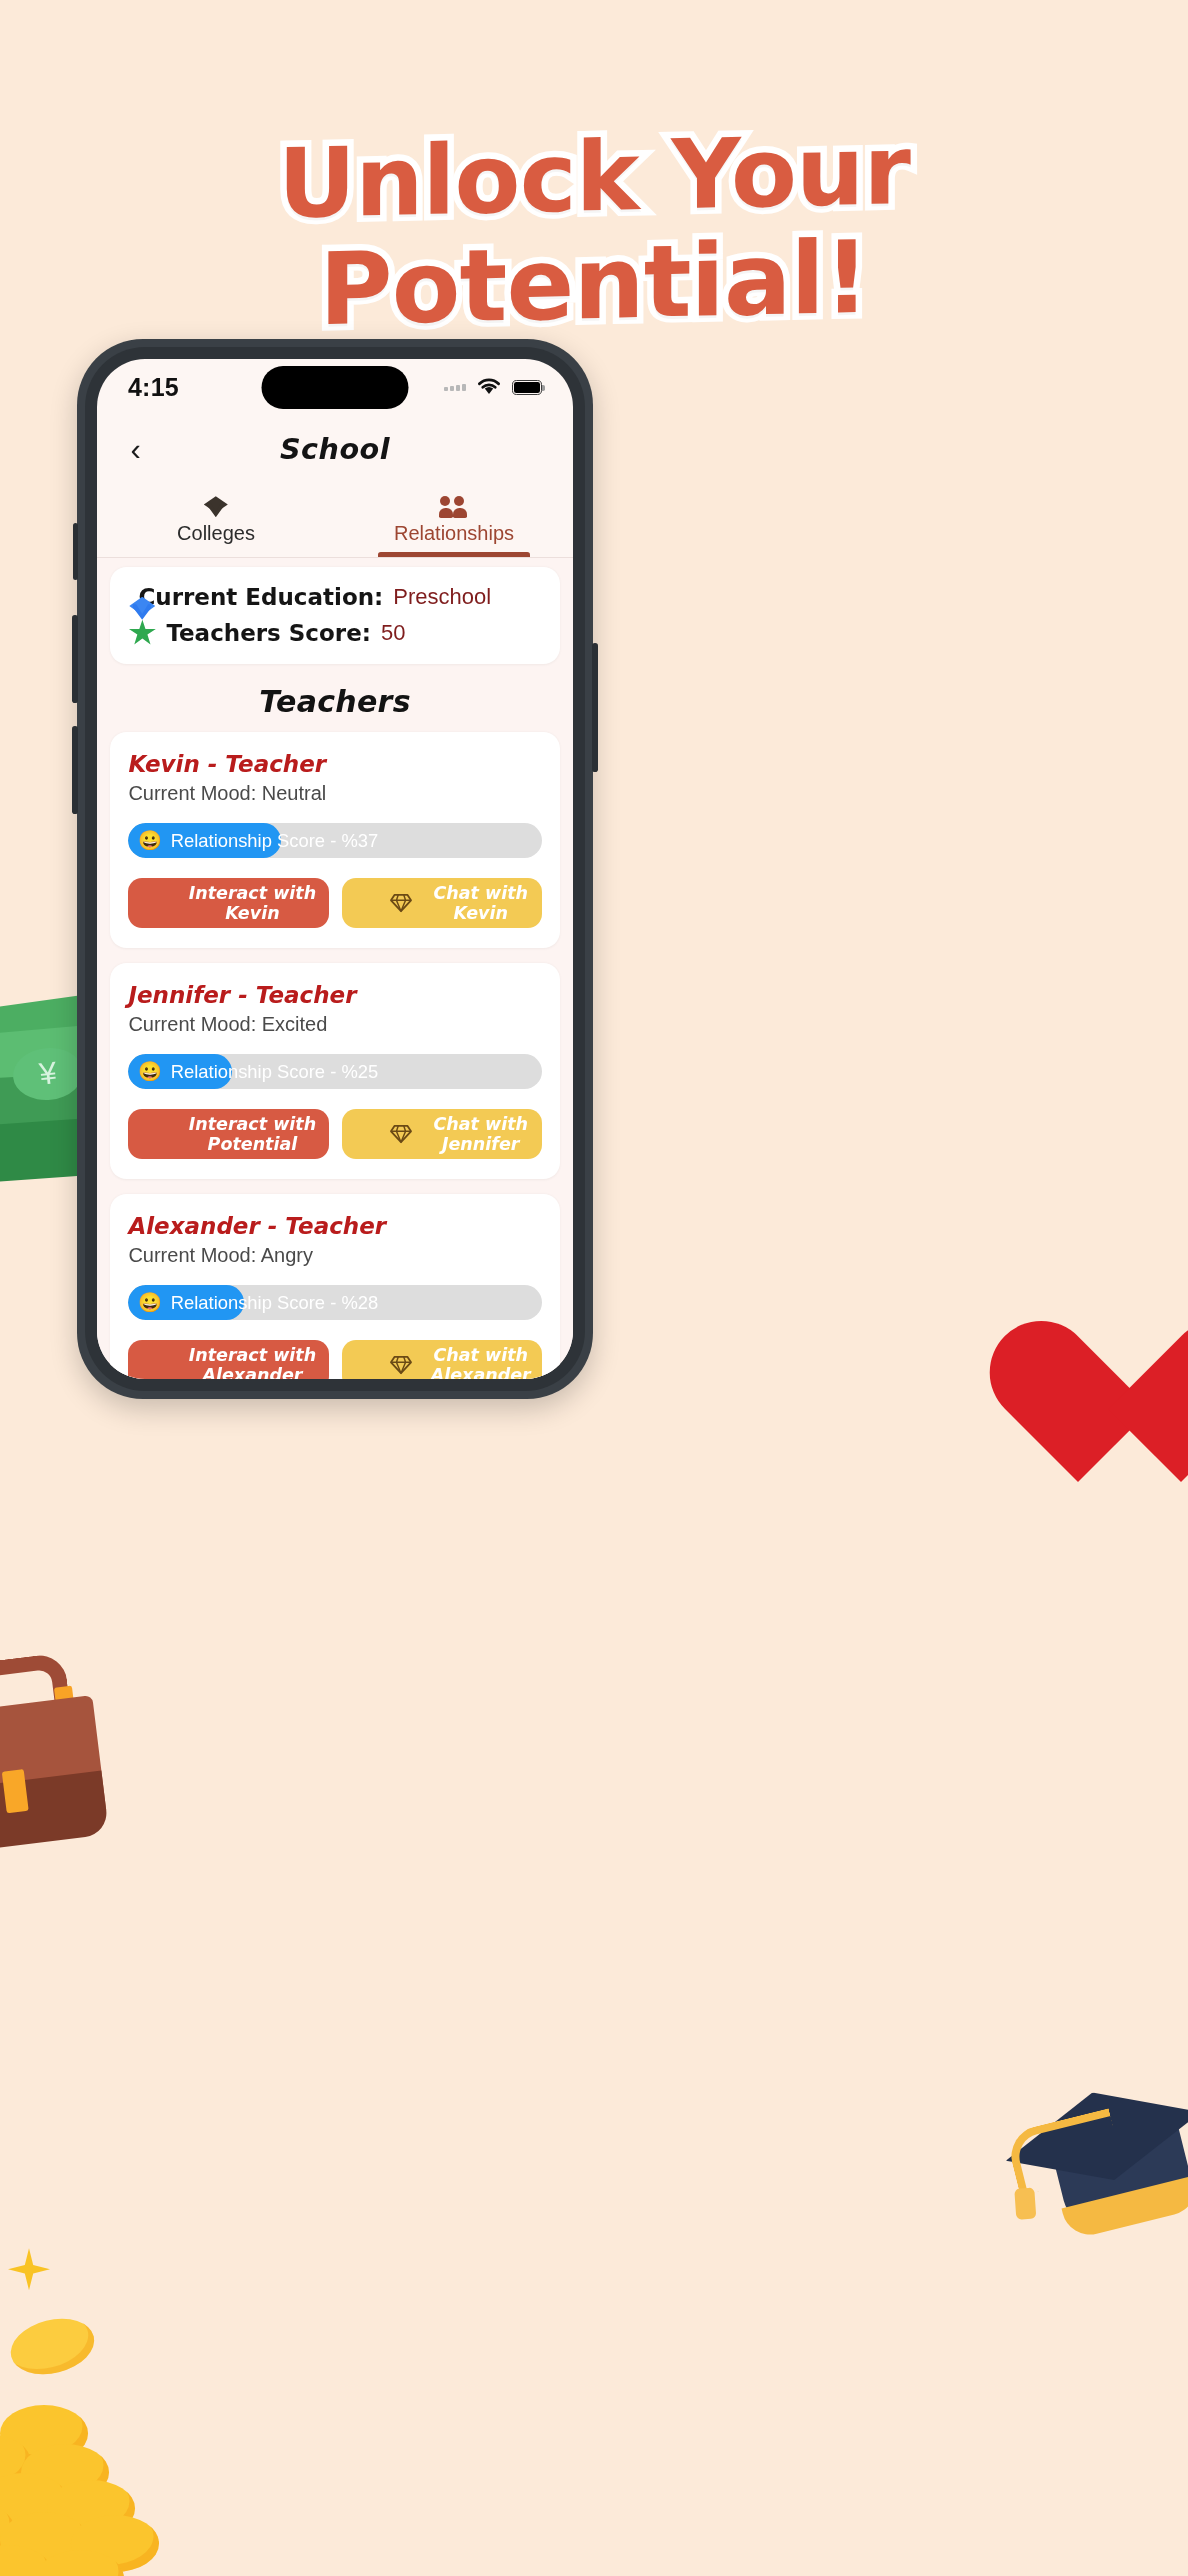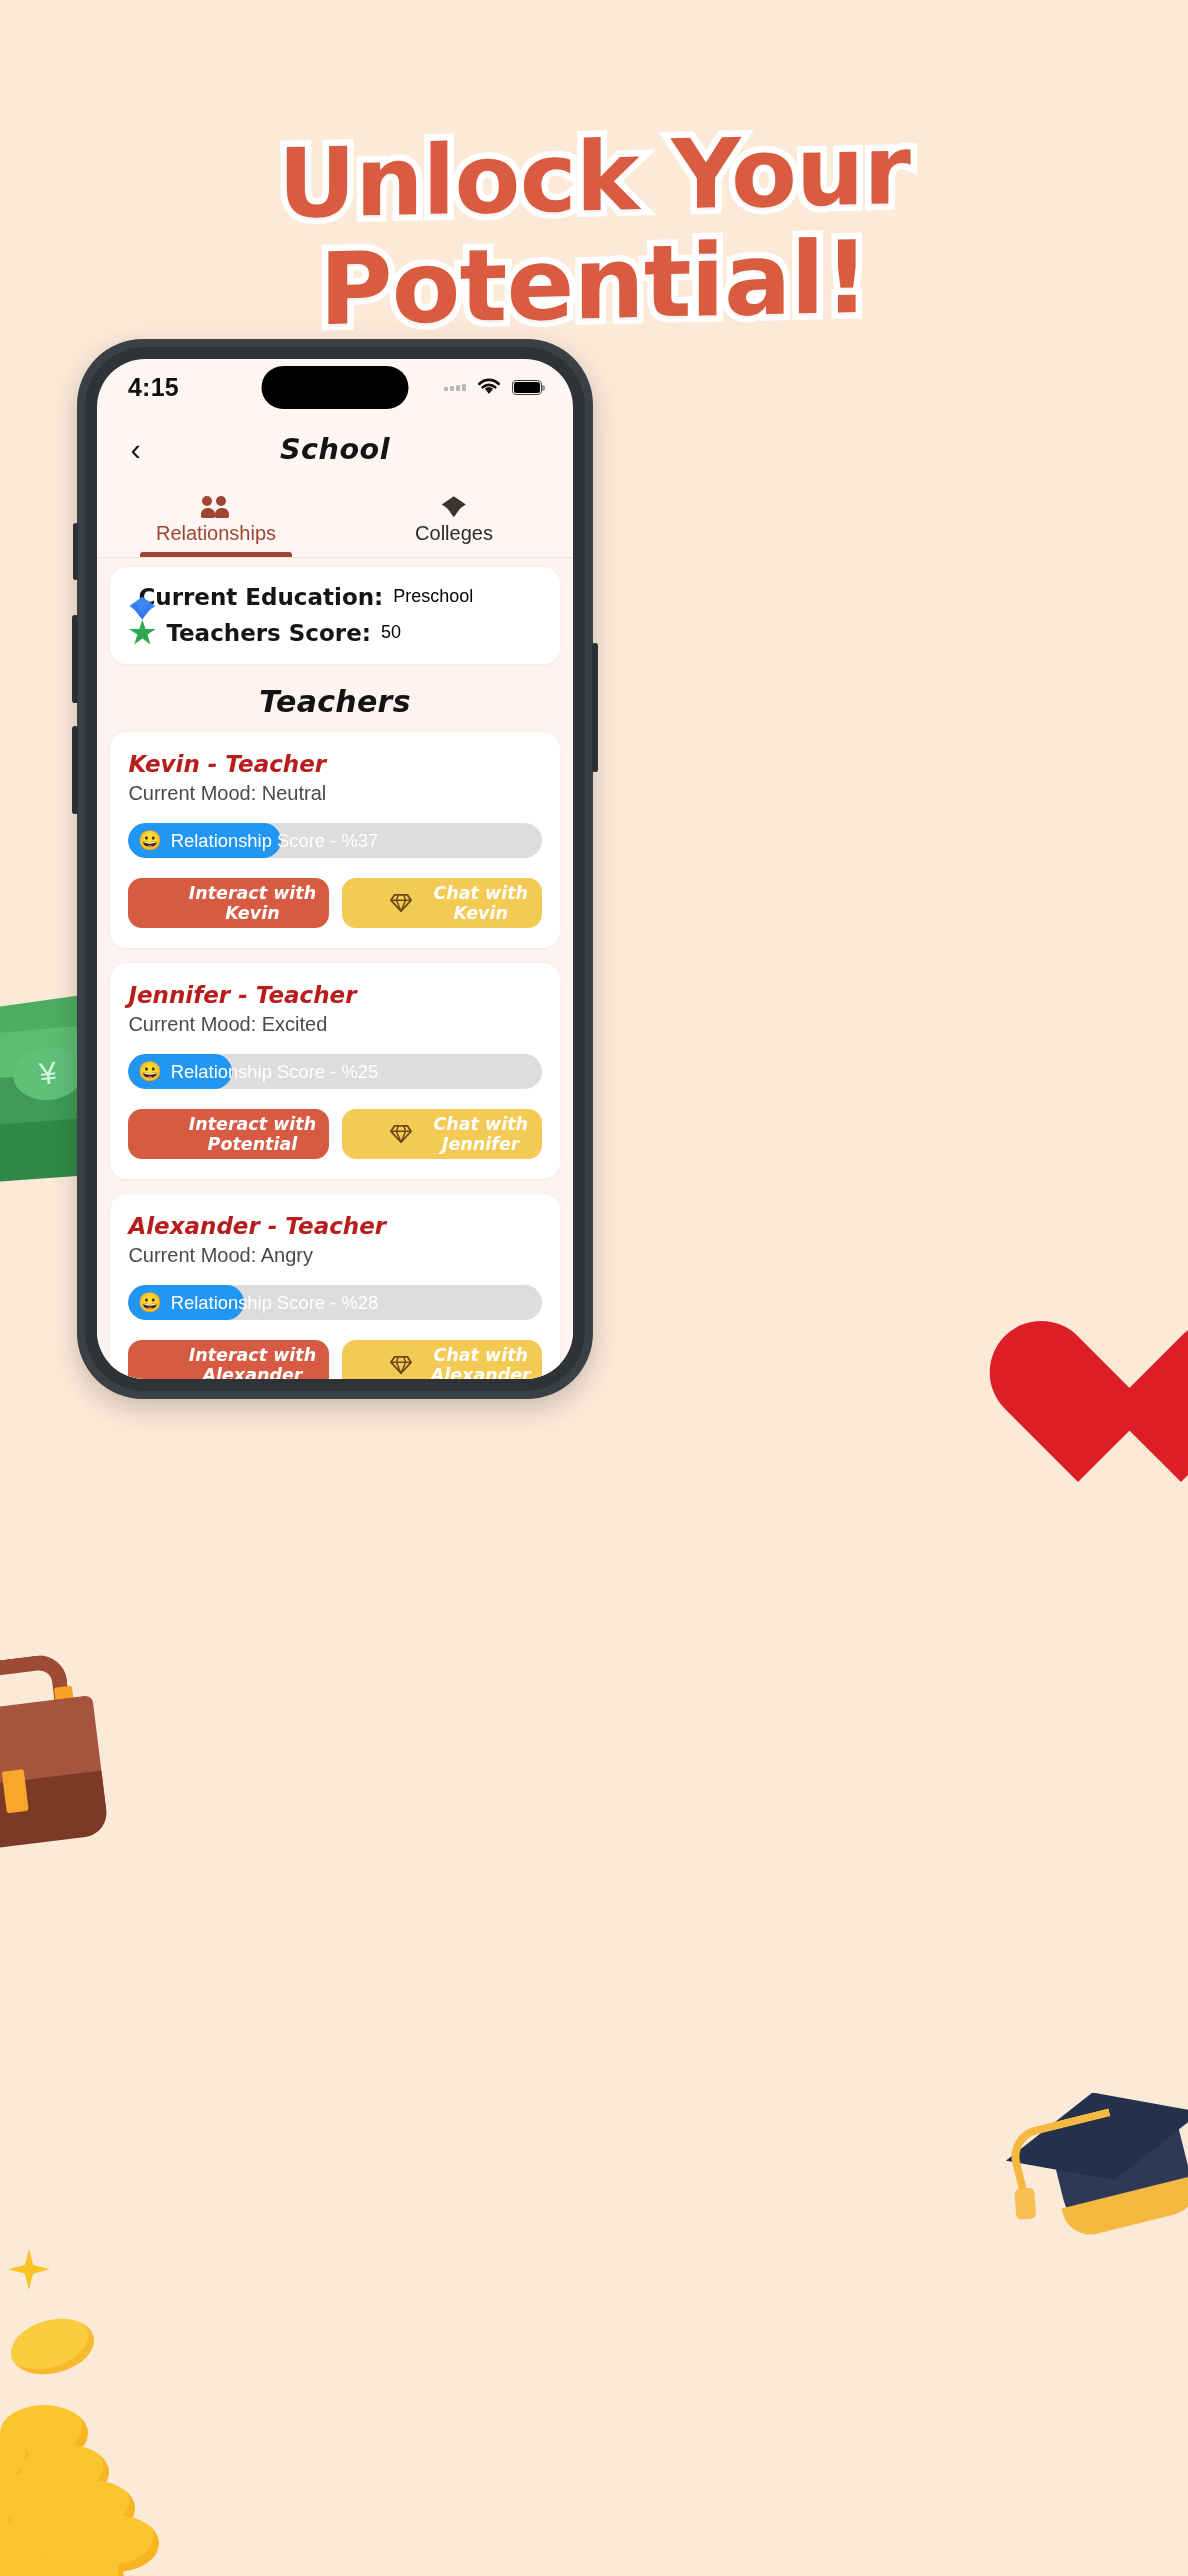--- a/index.html
+++ b/index.html
@@ -202,21 +202,21 @@
   .info-card{
     margin:9.2px 13px 0; background:#ffffff; border-radius:16.6px;
     padding:16.6px 18.4px 18.4px; box-shadow:0 0.9px 2.8px rgba(0,0,0,.05);
   }
   .info-row{ display:flex; align-items:center; gap:10px; margin-bottom:10px; }
   .info-row:last-child{ margin-bottom:0; }
   .info-lbl{
     font-family:"DejaVu Sans", sans-serif; font-weight:700;
     font-size:23px; color:#151515;
   }
-  .info-val{ font-size:18px; color:#000000; }
+  .info-val{ font-size:22px; color:#7f1d1d; }
   
   .ic-cap-blue{ position:relative; width:28px; height:24px; flex:0 0 28px; }
   .ic-cap-blue .dia{ position:absolute; left:0.9px; top:0; width:26px; height:18.4px;
       background:#3b86f2; clip-path:polygon(50% 0,100% 50%,50% 100%,0 50%); }
   .ic-cap-blue .chk{ position:absolute; left:4.6px; top:7.4px; width:18.4px; height:15.7px;
       background:#2f7bef;
       clip-path:polygon(0 0,18% 0,50% 62%,82% 0,100% 0,100% 22%,50% 100%,0 22%); }
   .ic-star{
     width:28px; height:26px; flex:0 0 28px; background:#2fa84f;
     clip-path:polygon(50% 0,61% 35%,98% 35%,68% 57%,79% 95%,50% 72%,21% 95%,32% 57%,2% 35%,39% 35%);
@@ -360,39 +360,39 @@
     </div>
 
     <div class="navbar">
       <div class="back-btn">
         <span>‹</span>
       </div>
       <div class="nav-title">School</div>
     </div>
 
     <div class="tabs">
+      <div class="tab">
+        <div class="ticon">
+          <div class="ic-cap">
+              <span class="dia"></span>
+              <span class="chk"></span>
+            </div>
+        </div>
+        <div class="tlabel">Colleges</div>
+      </div>
       <div class="tab active">
         <div class="ticon">
           <div class="ic-people">
               <i class="h1"></i>
               <i class="h2"></i>
               <i class="b1"></i>
               <i class="b2"></i>
             </div>
         </div>
         <div class="tlabel">Relationships</div>
-      </div>
-      <div class="tab">
-        <div class="ticon">
-          <div class="ic-cap">
-              <span class="dia"></span>
-              <span class="chk"></span>
-            </div>
-        </div>
-        <div class="tlabel">Colleges</div>
       </div>
     </div>
 
     <div class="screen-body">
 
       <div class="info-card">
         <div class="info-row">
           <span>
             <span class="ic-cap-blue"><span class="dia"></span><span class="chk"></span></span>
           </span>

